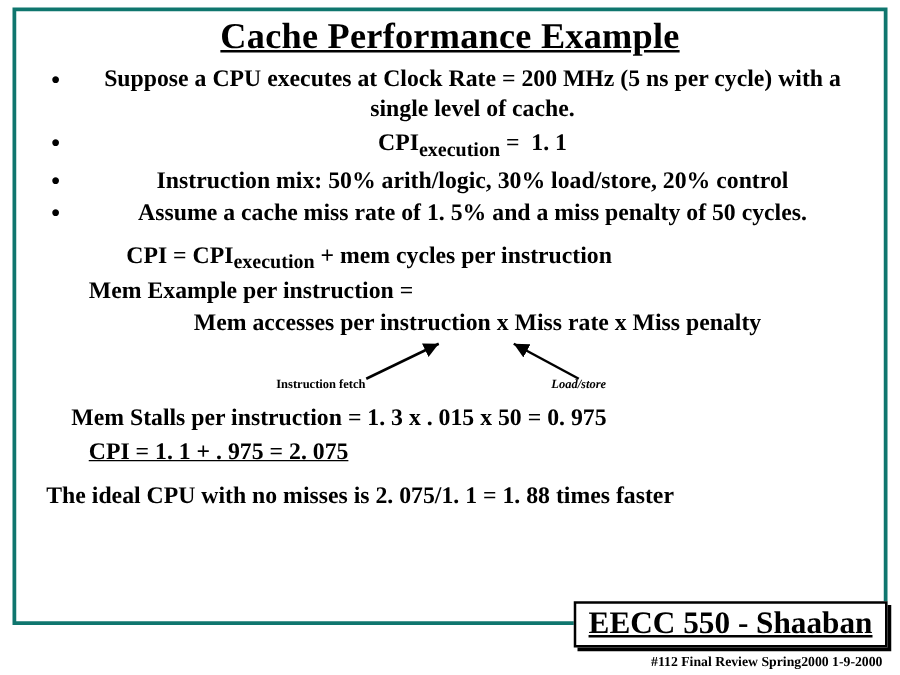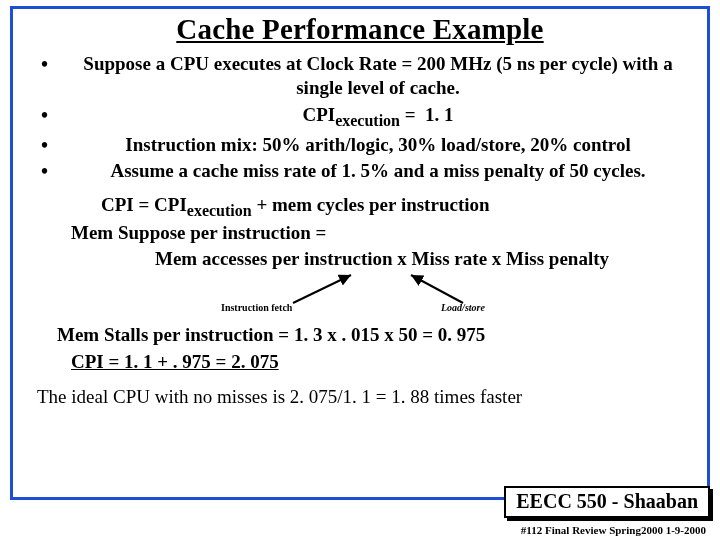--- a/index.html
+++ b/index.html
@@ -11,21 +11,21 @@
     color: #000;
     position: relative;
     overflow: hidden;
   }
   .slide {
     position: absolute;
     left: 10px;
     top: 6px;
     width: 700px;
     height: 494px;
-    border: 3px solid #1d4ed8;
+    border: 3px solid #0f766e;
     background: #fff;
     padding: 4px 14px 10px 14px;
   }
   .title {
     text-align: center;
     font-weight: bold;
     font-size: 29px;
     text-decoration: underline;
     margin-bottom: 6px;
     letter-spacing: 0.2px;
@@ -78,30 +78,31 @@
   .results {
     margin-left: 30px;
     font-size: 19px;
     font-weight: bold;
     line-height: 1.45;
   }
   .conclusion {
     margin-left: 10px;
     margin-top: 10px;
     font-size: 19px;
-    font-weight: normal;
+    font-weight: bold;
   }
   .corner-box {
     position: absolute;
     right: 10px;
     bottom: 22px;
     border: 2px solid #000;
     background: #fff;
-    font-size: 20px;
+    font-size: 25px;
     font-weight: bold;
+    text-decoration: underline;
     padding: 2px 10px 3px 10px;
     box-shadow: 3px 3px 0 #000;
   }
   .footer {
     position: absolute;
     right: 14px;
     bottom: 4px;
     font-size: 11px;
     font-weight: bold;
   }
@@ -116,21 +117,21 @@
     <li><span>Suppose a CPU executes at Clock Rate = 200 MHz (5 ns per cycle) with a single level of cache.</span></li>
     <li>CPI<span class="sub">execution</span>  =&nbsp; 1. 1</li>
     <li><span>Instruction mix:   50% arith/logic,  30% load/store, 20% control</span></li>
     <li><span>Assume a cache miss rate of 1. 5% and a miss penalty of 50 cycles.</span></li>
   </ul>
 
   <div class="formula-box">
     <div class="indent1">
       <span>CPI =   CPI</span><span class="sub">execution</span><span>  +   mem cycles per instruction</span>
     </div>
-    <div>Mem Suppose per instruction =</div>
+    <div>Mem Example per instruction =</div>
     <div class="indent2">Mem accesses per instruction  x  Miss rate x Miss penalty</div>
 
     <div class="diagram">
       <svg class="arrows" width="600" height="48">
         <defs>
           <marker id="ah" markerWidth="8" markerHeight="8" refX="6" refY="3" orient="auto">
             <path d="M0,0 L6,3 L0,6 Z" fill="#000"></path>
           </marker>
         </defs>
         <line x1="222" y1="30" x2="280" y2="2" stroke="#000" stroke-width="2" marker-end="url(#ah)"></line>

